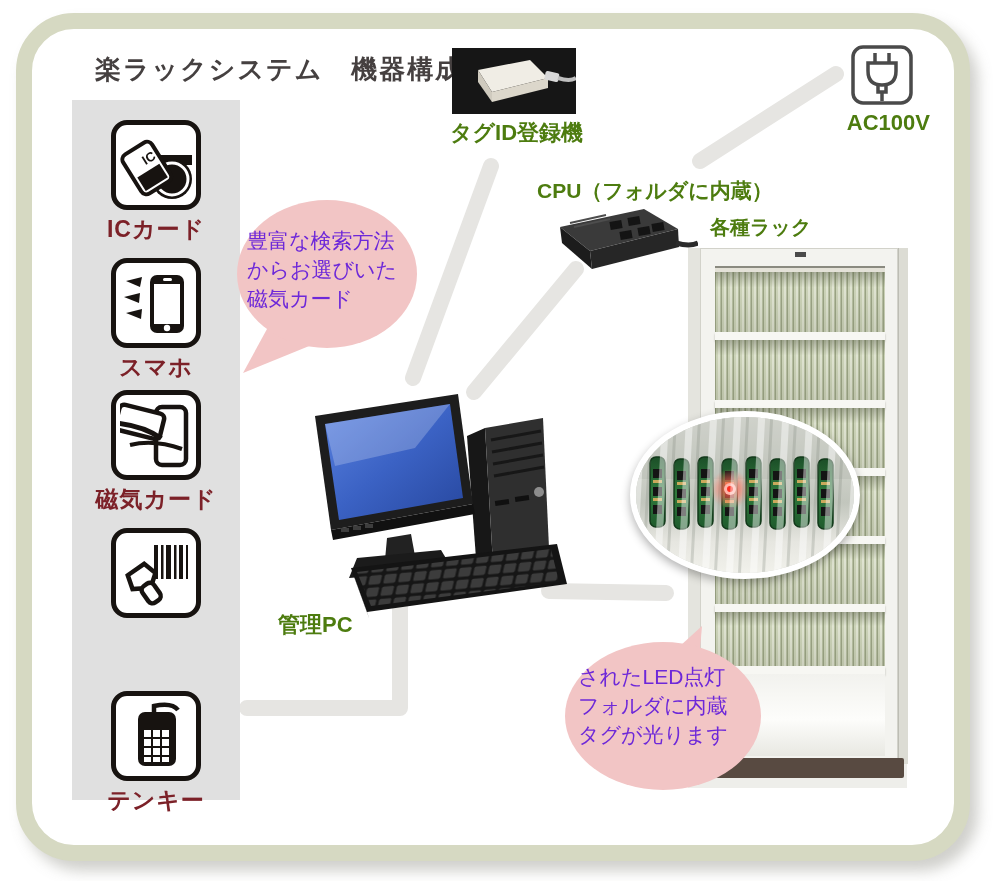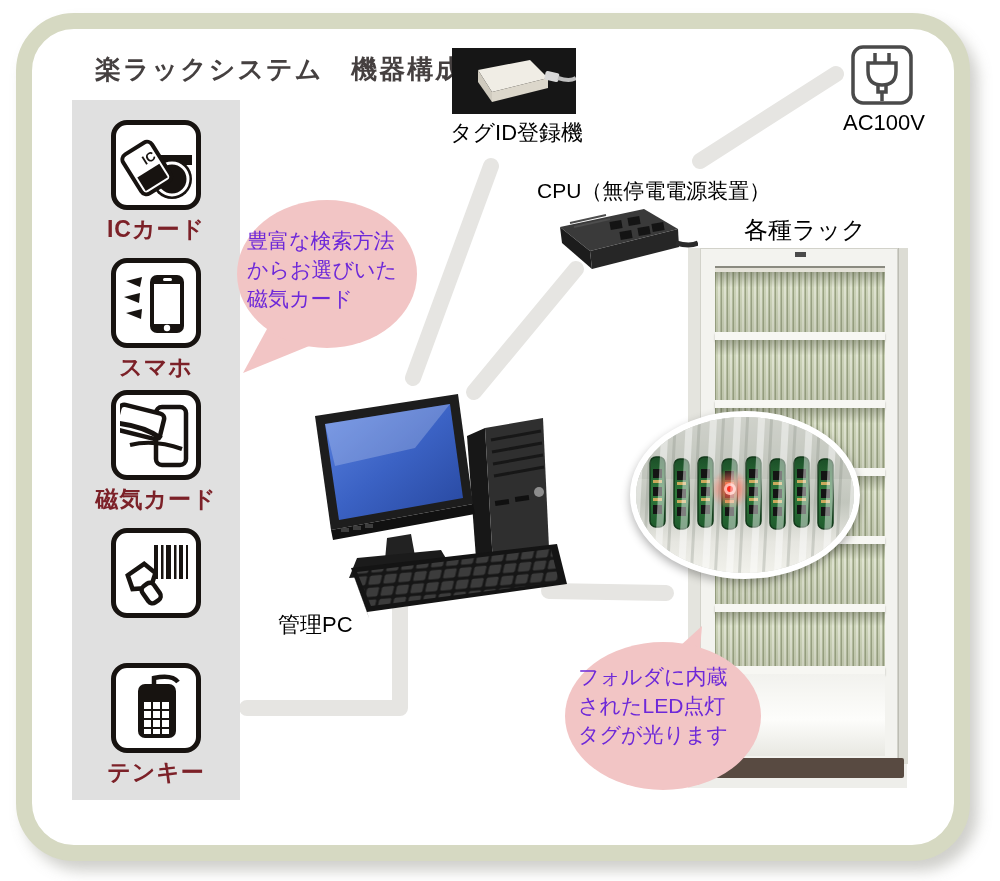--- a/index.html
+++ b/index.html
@@ -17,21 +17,21 @@
   .sidebar{position:absolute;left:72px;top:100px;width:168px;height:700px;background:#e0e0e0;z-index:2;}
   .side-item{position:absolute;left:0;width:168px;display:flex;flex-direction:column;align-items:center;}
   .icon-box{width:90px;height:90px;background:#ffffff;border:5px solid #171310;border-radius:16px;
             display:flex;align-items:center;justify-content:center;box-sizing:border-box;}
   .side-label{margin-top:4px;font-size:23px;font-weight:700;color:#7c2128;letter-spacing:1px;white-space:nowrap;}
   
   .bubble{position:absolute;background:#f2c5c5;border-radius:50%;}
   .bubble-text{position:absolute;font-size:21px;line-height:29px;font-weight:400;color:#6d28d9;z-index:6;white-space:nowrap;}
   .tail{position:absolute;z-index:3;}
   
-  .dev-label{position:absolute;font-weight:400;color:#000000;white-space:nowrap;}
+  .dev-label{position:absolute;font-weight:700;color:#4d7c0f;white-space:nowrap;}
   
   .photo{position:absolute;}
   .tag-writer-photo{left:452px;top:48px;width:124px;height:66px;background:#161616;z-index:2;}
   .ellipse-inset{position:absolute;left:630px;top:411px;width:230px;height:168px;border-radius:50%;
                  border:6px solid #ffffff;box-sizing:border-box;overflow:hidden;z-index:4;
                  box-shadow:0 4px 10px rgba(0,0,0,.30);background:#d4d6d0;}
   
   .rack{position:absolute;left:688px;top:248px;width:219px;height:540px;z-index:2;background:#eeeeea;}
   .rack-leftstrip{position:absolute;left:0;top:0;width:12px;height:516px;background:#e4e4de;border-right:2px solid #c9c9c1;}
   .rack-body{position:absolute;left:12px;top:0;width:198px;height:516px;background:#f3f3ef;border:1px solid #d2d2ca;box-sizing:border-box;}
@@ -132,21 +132,21 @@
               <rect x="66" y="8" width="2" height="34"></rect>
           </g>
           <g transform="rotate(-35 24 44)">
             <path d="M 14 30 L 34 30 L 38 44 L 30 50 L 20 50 L 10 44 Z" fill="#ffffff" stroke="#171310" stroke-width="4.5"></path>
             <rect x="16" y="48" width="14" height="20" rx="5" fill="#ffffff" stroke="#171310" stroke-width="4.5"></rect>
           </g>
         </svg>
       </div>
     </div>
 
-    <div class="side-item" style="top:563px;">
+    <div class="side-item" style="top:591px;">
       <div class="icon-box">
         <svg width="72" height="72" viewBox="0 0 72 72">
           <path d="M 34 14 L 34 6 Q 52 2 58 10" stroke="#171310" stroke-width="4.5" fill="none"></path>
           <rect x="18" y="12" width="38" height="54" rx="7" fill="#171310"></rect>
           <g fill="#ffffff">
             <rect x="24" y="30" width="7" height="7"></rect>
               <rect x="33" y="30" width="7" height="7"></rect>
               <rect x="42" y="30" width="7" height="7"></rect>
             <rect x="24" y="39" width="7" height="7"></rect>
               <rect x="33" y="39" width="7" height="7"></rect>
@@ -191,44 +191,44 @@
       <rect x="2" y="2" width="58" height="56" rx="10" fill="#ffffff" stroke="#4a4a4a" stroke-width="3.5"></rect>
       <g stroke="#4a4a4a" stroke-width="3.5" fill="none">
         <line x1="24" y1="8" x2="24" y2="18"></line>
         <line x1="38" y1="8" x2="38" y2="18"></line>
         <path d="M 17 18 L 45 18 L 45 26 Q 45 40 31 40 Q 17 40 17 26 Z"></path>
         <path d="M 27 40 L 27 47 L 35 47 L 35 40"></path>
         <line x1="31" y1="47" x2="31" y2="56"></line>
       </g>
     </svg>
   </div>
-  <div class="dev-label" style="left:838px;top:110px;width:92px;font-size:22px;text-align:center;z-index:2;">AC100V</div>
-
-  <div class="dev-label" style="left:537px;top:177px;font-size:21px;z-index:2;">CPU（無停電電源装置）</div>
+  <div class="dev-label" style="left:838px;top:110px;width:92px;font-size:22px;text-align:right;z-index:2;">AC100V</div>
+
+  <div class="dev-label" style="left:537px;top:177px;font-size:21px;z-index:2;">CPU（フォルダに内蔵）</div>
   <div class="photo cpu-graphic" style="position:absolute;">
     <svg width="150" height="75" viewBox="0 0 150 75">
       <polygon points="12,24 96,6 130,26 42,48" fill="#3a3a3a"></polygon>
       <polygon points="12,24 42,48 44,66 14,40" fill="#1c1c1c"></polygon>
       <polygon points="42,48 130,26 131,44 44,66" fill="#262626"></polygon>
       <g fill="#141414">
         <rect x="62" y="18" width="12" height="8" transform="rotate(-10 68 22)"></rect>
         <rect x="80" y="14" width="12" height="8" transform="rotate(-10 86 18)"></rect>
         <rect x="72" y="28" width="12" height="8" transform="rotate(-10 78 32)"></rect>
         <rect x="90" y="24" width="12" height="8" transform="rotate(-10 96 28)"></rect>
         <rect x="104" y="20" width="12" height="8" transform="rotate(-10 110 24)"></rect>
       </g>
       <g stroke="#4d4d4d" stroke-width="2">
           <line x1="22" y1="20" x2="58" y2="12"></line>
           <line x1="26" y1="24" x2="62" y2="16"></line>
         </g>
       <path d="M 128 40 Q 142 44 150 40" stroke="#2b2b2b" stroke-width="5" fill="none"></path>
     </svg>
   </div>
 
-  <div class="dev-label" style="left:744px;top:214px;font-size:24px;z-index:2;">各種ラック</div>
+  <div class="dev-label" style="left:710px;top:214px;font-size:20px;z-index:2;">各種ラック</div>
   <div class="rack">
     <div class="rack-leftstrip"></div>
     <div class="rack-body"></div>
     <div class="rack-right-outer"></div>
     <div class="rack-top-slot"></div>
     <div class="rack-open">
       <div class="shelf-files" style="top:4px;"></div>
       <div class="shelf-bar" style="top:64px;"></div>
       <div class="shelf-files" style="top:72px;"></div>
       <div class="shelf-bar" style="top:132px;"></div>
@@ -340,18 +340,18 @@
       <polygon points="56,180 72,224 74,230 58,186" fill="#0c0c0c"></polygon>
     </svg>
   </div>
   <div class="dev-label" style="left:278px;top:584px;font-size:22px;z-index:2;margin-top:26px;">管理PC</div>
 
   <svg class="tail" width="80" height="60" style="left:640px;top:618px;z-index:5;">
     <polygon points="62,8 18,48 58,54" fill="#f2c5c5"></polygon>
   </svg>
   <div class="bubble" style="left:565px;top:642px;width:196px;height:148px;z-index:5;"></div>
   <div class="bubble-text" style="left:578px;top:662px;">
+    <div>されたLED点灯</div>
     <div>フォルダに内蔵</div>
-    <div>されたLED点灯</div>
     <div>タグが光ります</div>
   </div>
 
 </div>
 
 </body></html>

